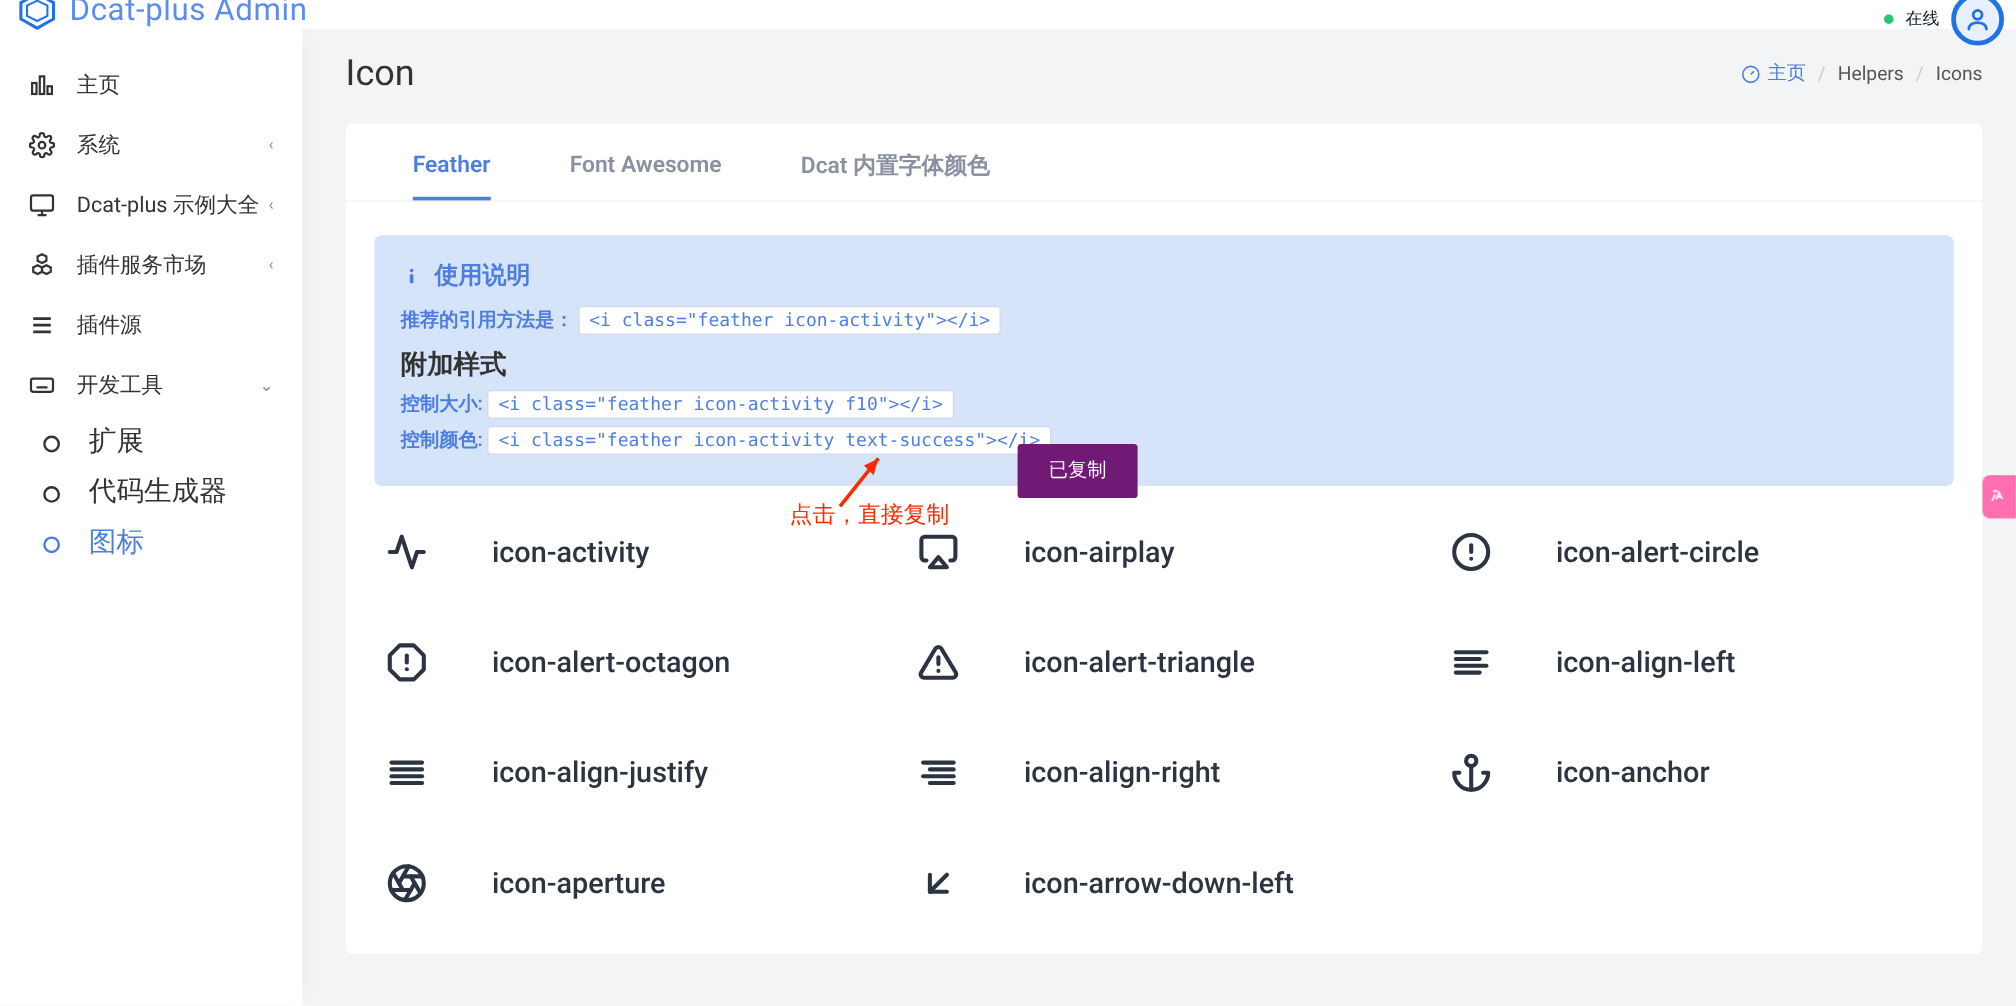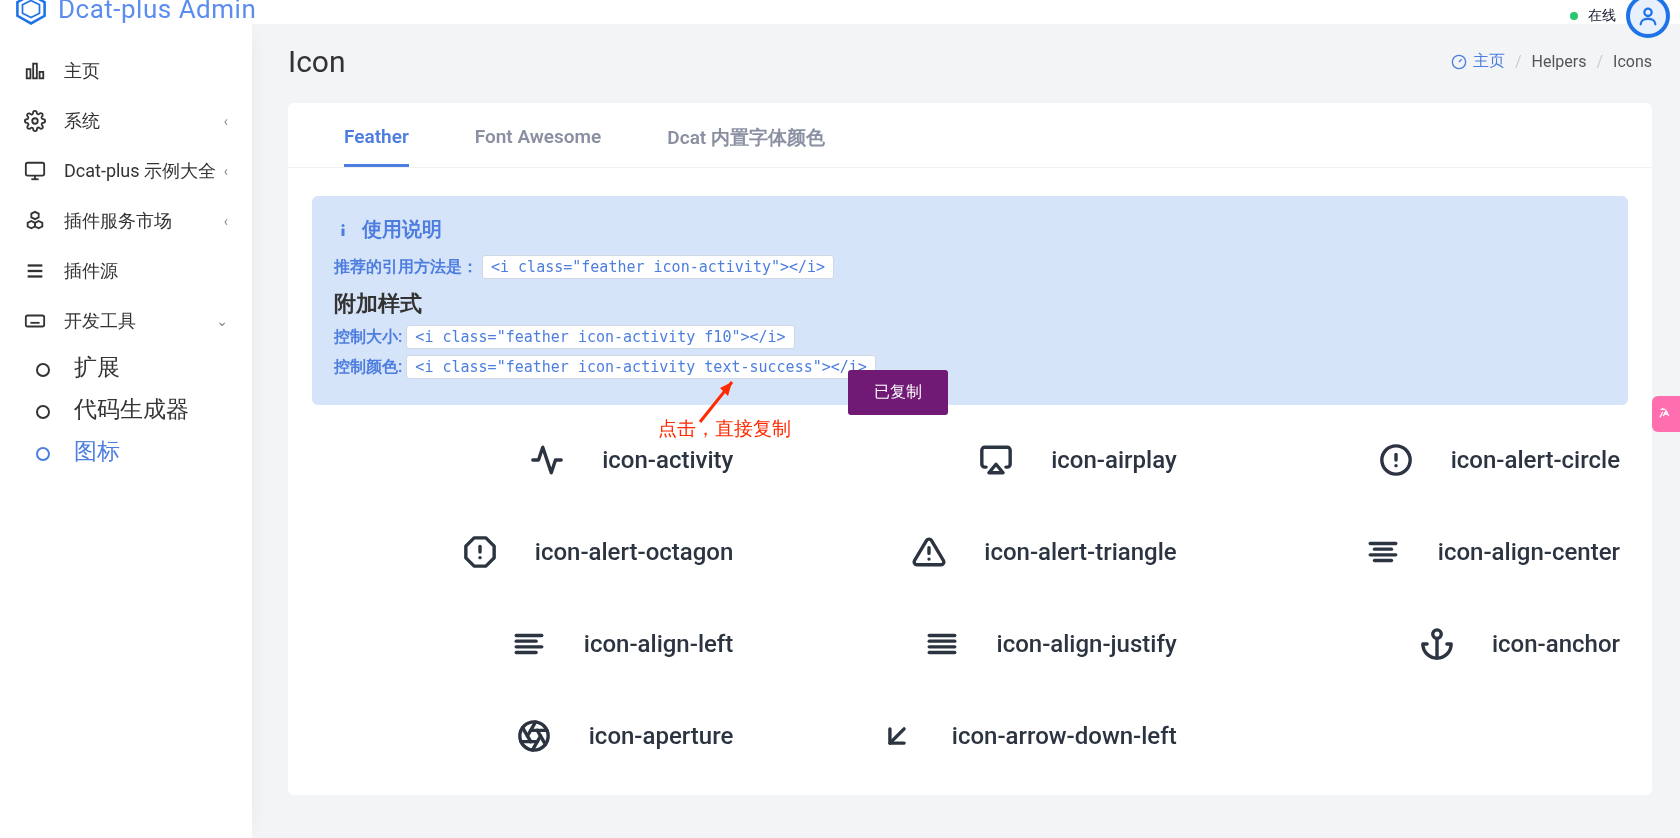--- a/index.html
+++ b/index.html
@@ -55,21 +55,21 @@
 .info-h2 { font-size: 22px; font-weight: 700; color: #333; margin: 10px 0 6px; }
 .tooltip { position: absolute; right: 680px; bottom: -10px; background: #701a75; color: #fff; font-size: 16px; padding: 12px 26px; border-radius: 3px; z-index: 30; }
 
 
 .arrow-note { position: absolute; left: 700px; top: 474px; z-index: 20; pointer-events: none; }
 .arrow-text { color: #ff2a00; font-size: 19px; font-weight: 500; position: absolute; left: -18px; top: 30px; white-space: nowrap; }
 .arrow-svg { position: absolute; left: 16px; top: -12px; }
 
 
 .icon-grid { display: grid; grid-template-columns: repeat(3, 1fr); row-gap: 54px; column-gap: 30px; margin-top: 36px; padding: 0 8px; }
-.icon-cell { display: flex; align-items: center; gap: 36px; cursor: pointer; color: #2b3440; justify-content: flex-end; }
+.icon-cell { display: flex; align-items: center; gap: 52px; cursor: pointer; color: #2b3440; }
 .icon-cell .glyph { width: 38px; height: 38px; flex: 0 0 38px; display: flex; align-items: center; justify-content: center; }
 .icon-cell .name { font-size: 24px; color: #2b3440; font-weight: 500; }
 .icon-cell svg { width: 34px; height: 34px; stroke: #2b3440; stroke-width: 2.4; fill: none; stroke-linecap: round; stroke-linejoin: round; }
 
 
 .side-badge { position: fixed; right: 0; top: 396px; width: 28px; height: 36px; background: #ff6fb0; border-radius: 6px 0 0 6px; z-index: 60; display:flex; align-items:center; justify-content:center; color:#fff; font-size:14px;}
 </style>
 </head>
 <body>
 
@@ -267,49 +267,49 @@
                 <path d="M10.29 3.86L1.82 18a2 2 0 0 0 1.71 3h16.94a2 2 0 0 0 1.71-3L13.71 3.86a2 2 0 0 0-3.42 0z"></path>
                 <line x1="12" y1="9" x2="12" y2="13"></line>
                 <line x1="12" y1="17" x2="12.01" y2="17"></line>
               </svg>
             </span>
           <span class="name">icon-alert-triangle</span>
         </div>
         <div class="icon-cell">
           <span class="glyph">
               <svg viewBox="0 0 24 24">
-                <line x1="18" y1="10" x2="6" y2="10"></line>
-                <line x1="21" y1="6" x2="3" y2="6"></line>
-                <line x1="21" y1="14" x2="3" y2="14"></line>
-                <line x1="18" y1="18" x2="6" y2="18"></line>
-              </svg>
-            </span>
-          <span class="name">icon-align-center</span>
-        </div>
-        <div class="icon-cell">
-          <span class="glyph">
-              <svg viewBox="0 0 24 24">
                 <line x1="17" y1="10" x2="3" y2="10"></line>
                 <line x1="21" y1="6" x2="3" y2="6"></line>
                 <line x1="21" y1="14" x2="3" y2="14"></line>
                 <line x1="17" y1="18" x2="3" y2="18"></line>
               </svg>
             </span>
           <span class="name">icon-align-left</span>
         </div>
         <div class="icon-cell">
           <span class="glyph">
               <svg viewBox="0 0 24 24">
                 <line x1="21" y1="10" x2="3" y2="10"></line>
                 <line x1="21" y1="6" x2="3" y2="6"></line>
                 <line x1="21" y1="14" x2="3" y2="14"></line>
                 <line x1="21" y1="18" x2="3" y2="18"></line>
               </svg>
             </span>
           <span class="name">icon-align-justify</span>
+        </div>
+        <div class="icon-cell">
+          <span class="glyph">
+              <svg viewBox="0 0 24 24">
+                <line x1="21" y1="10" x2="7" y2="10"></line>
+                <line x1="21" y1="6" x2="3" y2="6"></line>
+                <line x1="21" y1="14" x2="3" y2="14"></line>
+                <line x1="21" y1="18" x2="7" y2="18"></line>
+              </svg>
+            </span>
+          <span class="name">icon-align-right</span>
         </div>
         <div class="icon-cell">
           <span class="glyph">
               <svg viewBox="0 0 24 24">
                 <circle cx="12" cy="5" r="3"></circle>
                 <line x1="12" y1="22" x2="12" y2="8"></line>
                 <path d="M5 12H2a10 10 0 0 0 20 0h-3"></path>
               </svg>
             </span>
           <span class="name">icon-anchor</span>

